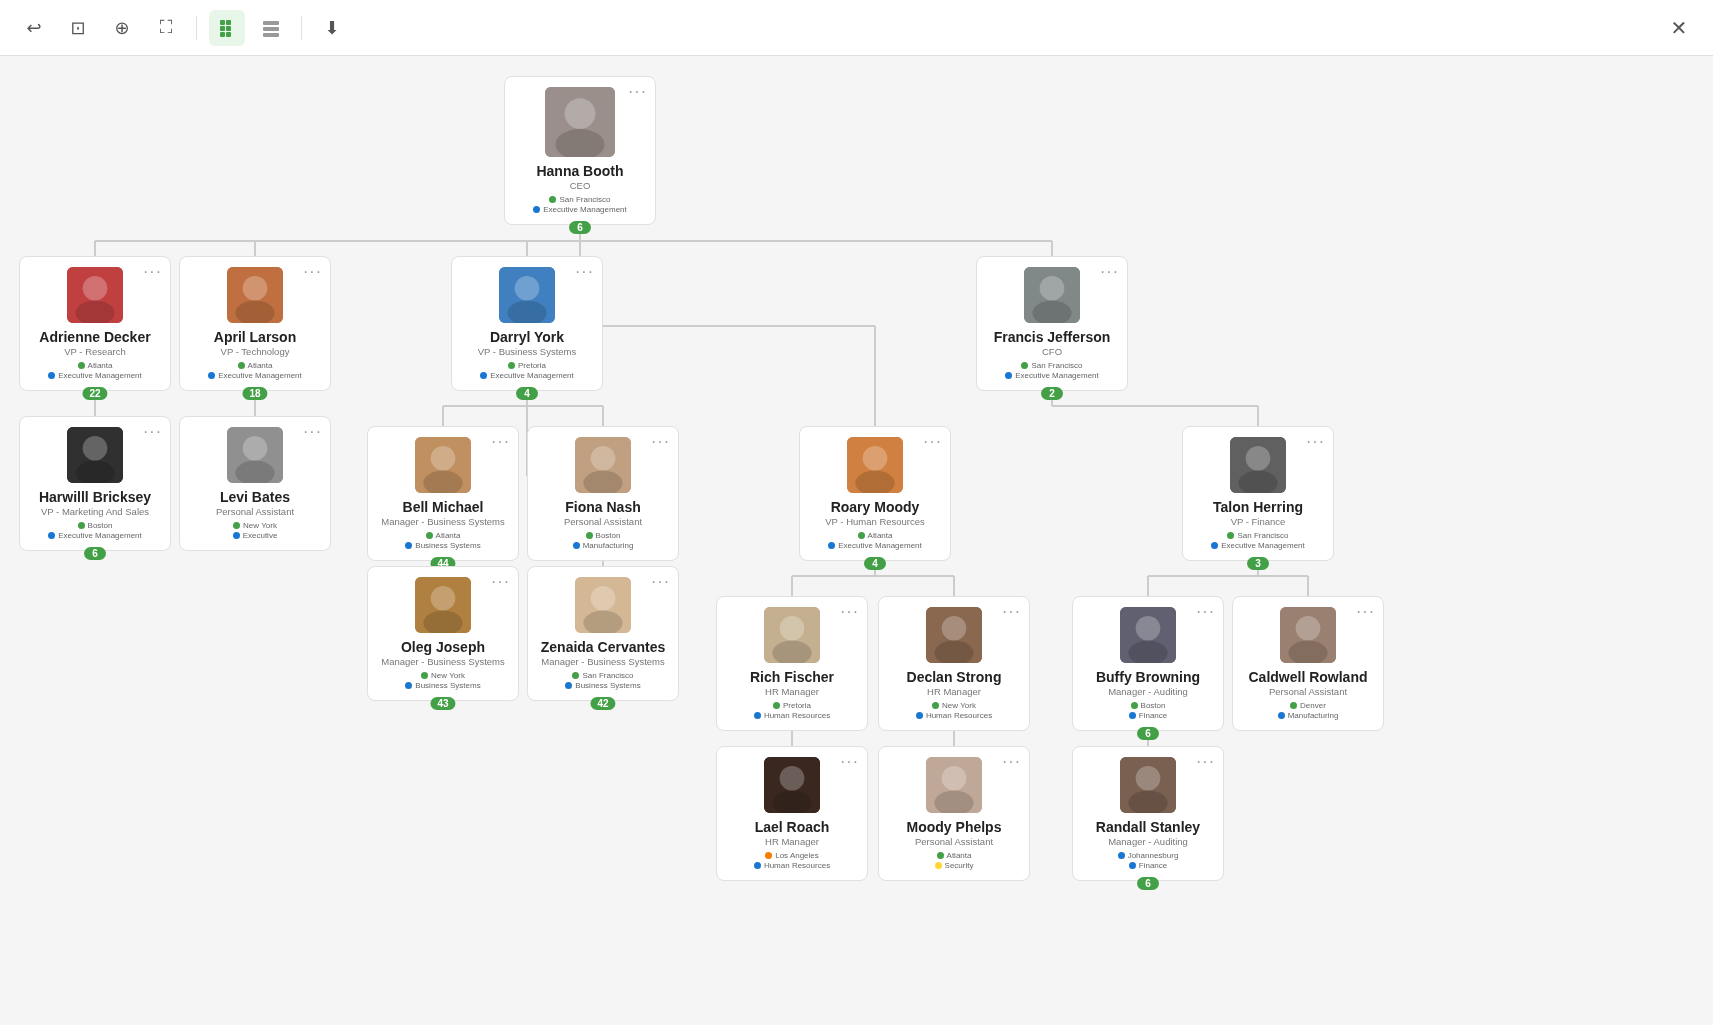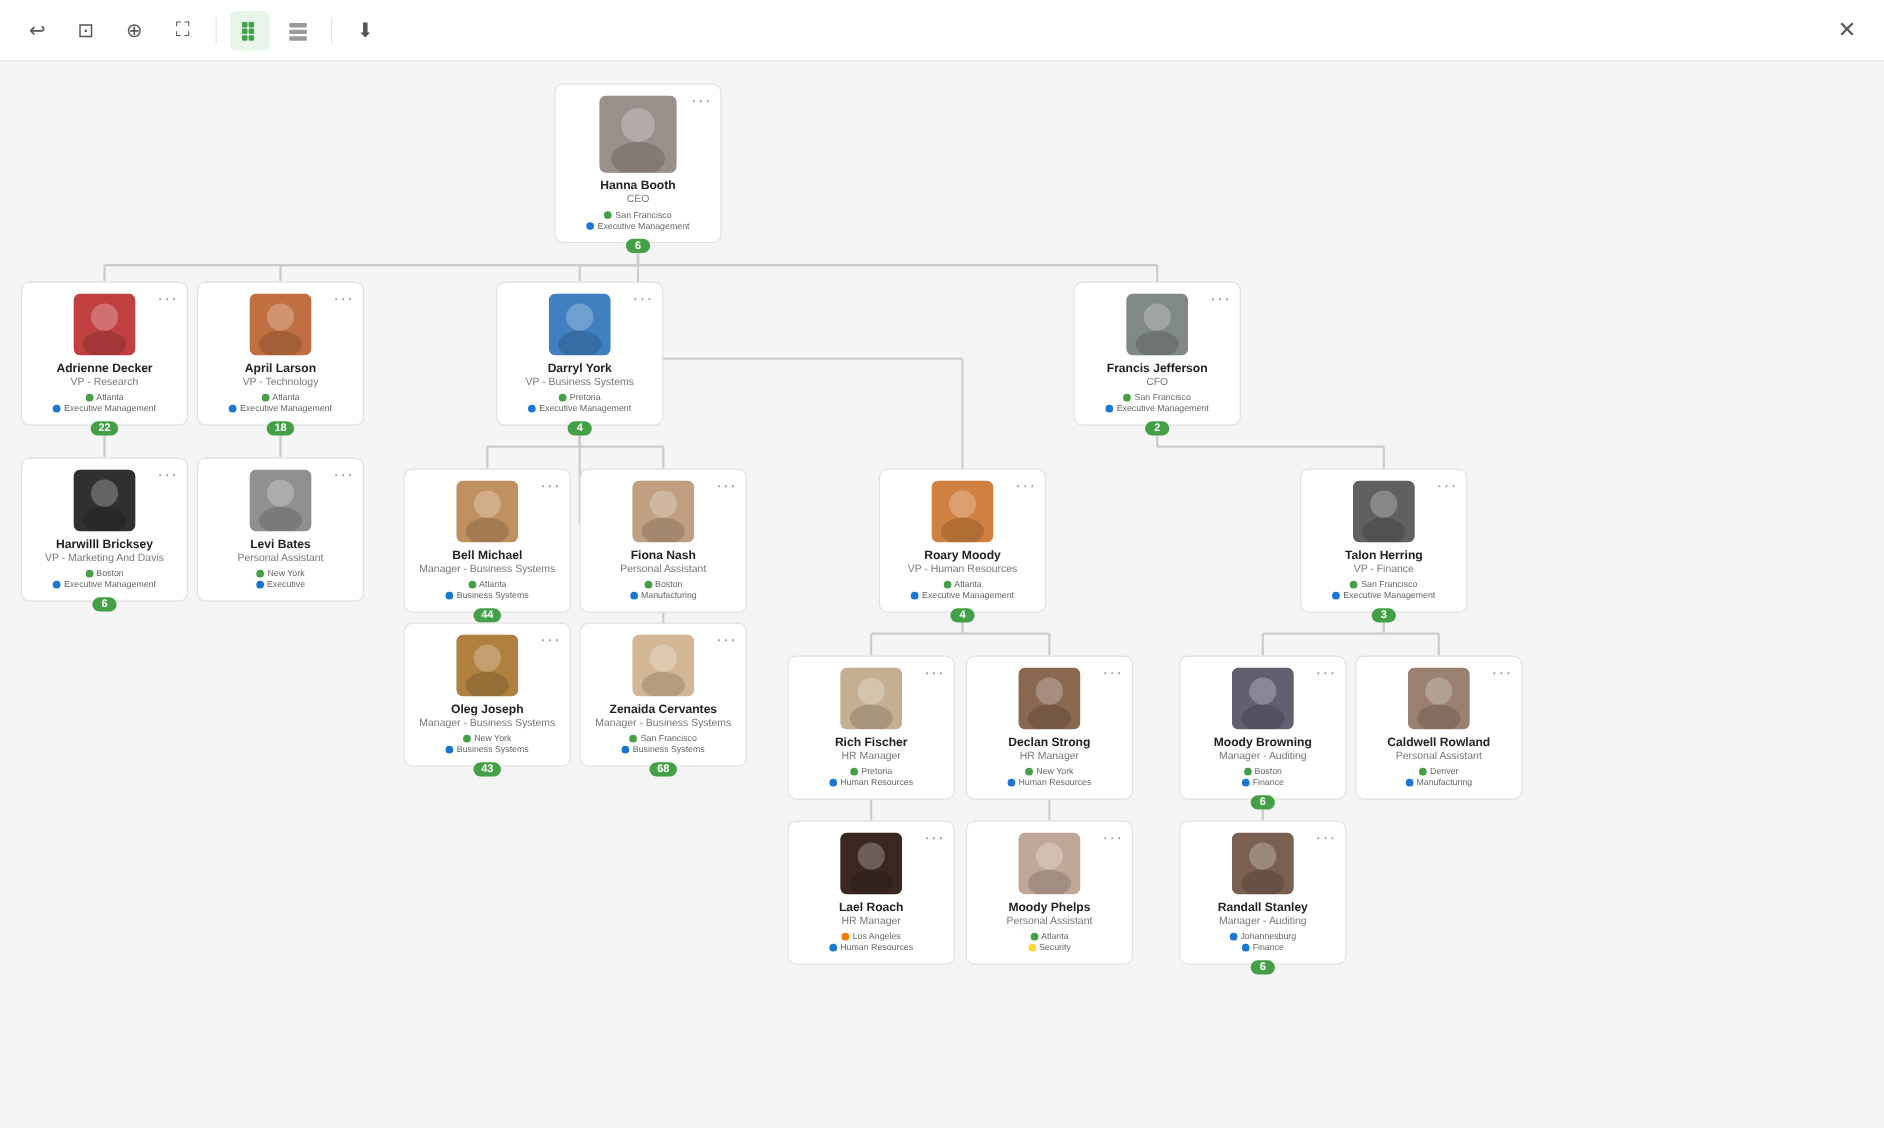--- a/index.html
+++ b/index.html
@@ -64,21 +64,21 @@
     }
     .node-card .dots {
       position: absolute;
       top: 6px; right: 8px;
       font-size: 16px;
       color: #999;
       cursor: pointer;
       letter-spacing: 1px;
     }
     .node-name {
-      font-size: 11px;
+      font-size: 14px;
       font-weight: 600;
       color: #222;
       line-height: 1.3;
     }
     .node-title {
       font-size: 9.5px;
       color: #777;
       margin-bottom: 4px;
     }
     .node-info-row {
@@ -326,21 +326,21 @@
     <div class="node-card" style="position: absolute; left: 19px; top: 360px; width: 152px;">
     <span class="dots">···</span>
     <div style="width:56px;height:56px;border-radius:6px;margin:0 auto 5px;overflow:hidden;background:#303030;">
       <svg width="56" height="56" viewBox="0 0 56 56">
     <rect width="56" height="56" fill="#303030"></rect>
     <circle cx="28" cy="21.28" r="12.32" fill="rgba(255,255,255,0.25)"></circle>
     <ellipse cx="28" cy="45.919999999999995" rx="19.599999999999998" ry="12.32" fill="rgba(0,0,0,0.15)"></ellipse>
   </svg>
     </div>
     <div class="node-name">Harwilll Bricksey</div>
-    <div class="node-title">VP - Marketing And Davis</div>
+    <div class="node-title">VP - Marketing And Sales</div>
     <div class="node-info-row">
       <span class="dot-icon dot-green"></span>
       <span style="font-size:8px;color:#666">Boston</span>
     </div>
     <div class="node-info-row">
       <span class="dot-icon dot-blue"></span>
       <span style="font-size:8px;color:#666">Executive Management</span>
     </div>
     <div class="badge">6</div>
   </div>
@@ -461,21 +461,21 @@
     <div class="node-name">Zenaida Cervantes</div>
     <div class="node-title">Manager - Business Systems</div>
     <div class="node-info-row">
       <span class="dot-icon dot-green"></span>
       <span style="font-size:8px;color:#666">San Francisco</span>
     </div>
     <div class="node-info-row">
       <span class="dot-icon dot-blue"></span>
       <span style="font-size:8px;color:#666">Business Systems</span>
     </div>
-    <div class="badge">68</div>
+    <div class="badge">42</div>
   </div>
     <div class="node-card" style="position: absolute; left: 716px; top: 540px; width: 152px;">
     <span class="dots">···</span>
     <div style="width:56px;height:56px;border-radius:6px;margin:0 auto 5px;overflow:hidden;background:#c4b090;">
       <svg width="56" height="56" viewBox="0 0 56 56">
     <rect width="56" height="56" fill="#c4b090"></rect>
     <circle cx="28" cy="21.28" r="12.32" fill="rgba(255,255,255,0.25)"></circle>
     <ellipse cx="28" cy="45.919999999999995" rx="19.599999999999998" ry="12.32" fill="rgba(0,0,0,0.15)"></ellipse>
   </svg>
     </div>
@@ -514,21 +514,21 @@
   </div>
     <div class="node-card" style="position: absolute; left: 1072px; top: 540px; width: 152px;">
     <span class="dots">···</span>
     <div style="width:56px;height:56px;border-radius:6px;margin:0 auto 5px;overflow:hidden;background:#606070;">
       <svg width="56" height="56" viewBox="0 0 56 56">
     <rect width="56" height="56" fill="#606070"></rect>
     <circle cx="28" cy="21.28" r="12.32" fill="rgba(255,255,255,0.25)"></circle>
     <ellipse cx="28" cy="45.919999999999995" rx="19.599999999999998" ry="12.32" fill="rgba(0,0,0,0.15)"></ellipse>
   </svg>
     </div>
-    <div class="node-name">Moody Browning</div>
+    <div class="node-name">Buffy Browning</div>
     <div class="node-title">Manager - Auditing</div>
     <div class="node-info-row">
       <span class="dot-icon dot-green"></span>
       <span style="font-size:8px;color:#666">Boston</span>
     </div>
     <div class="node-info-row">
       <span class="dot-icon dot-blue"></span>
       <span style="font-size:8px;color:#666">Finance</span>
     </div>
     <div class="badge">6</div>

